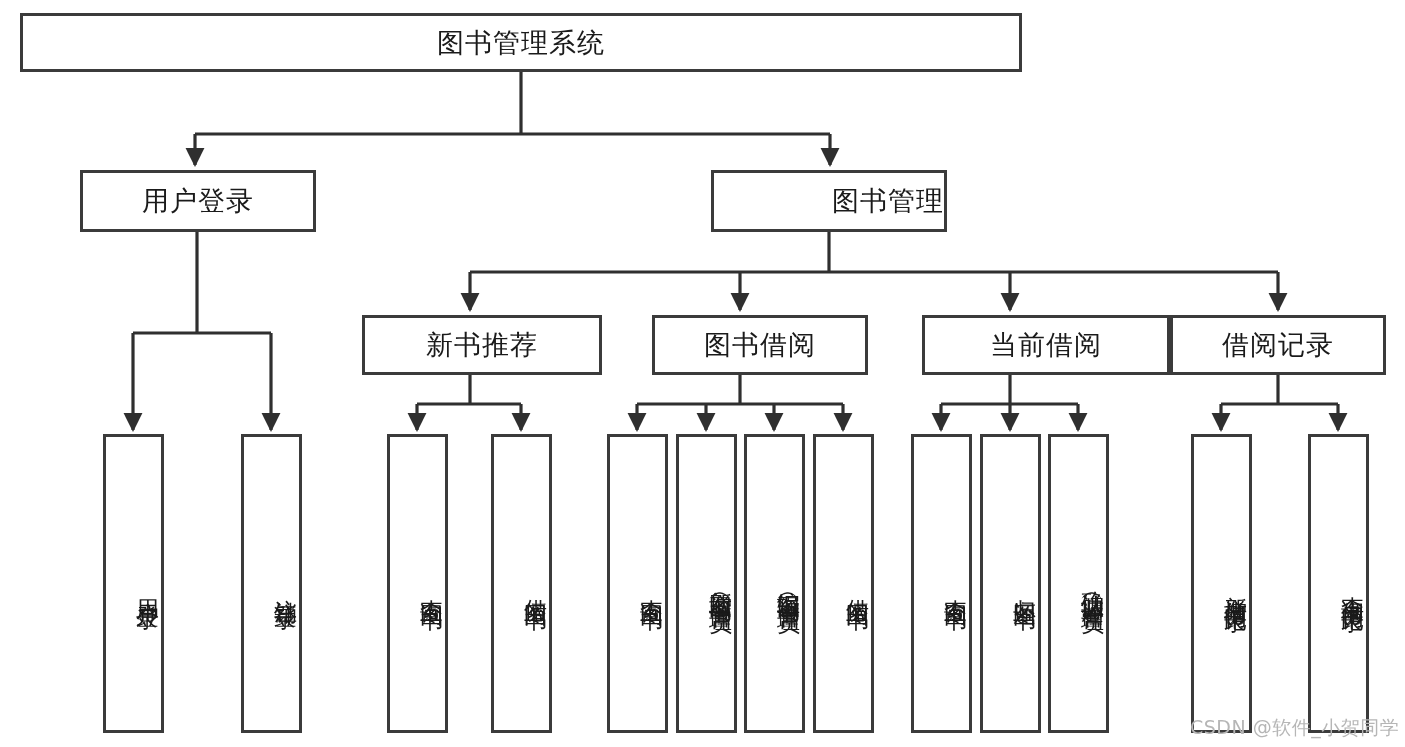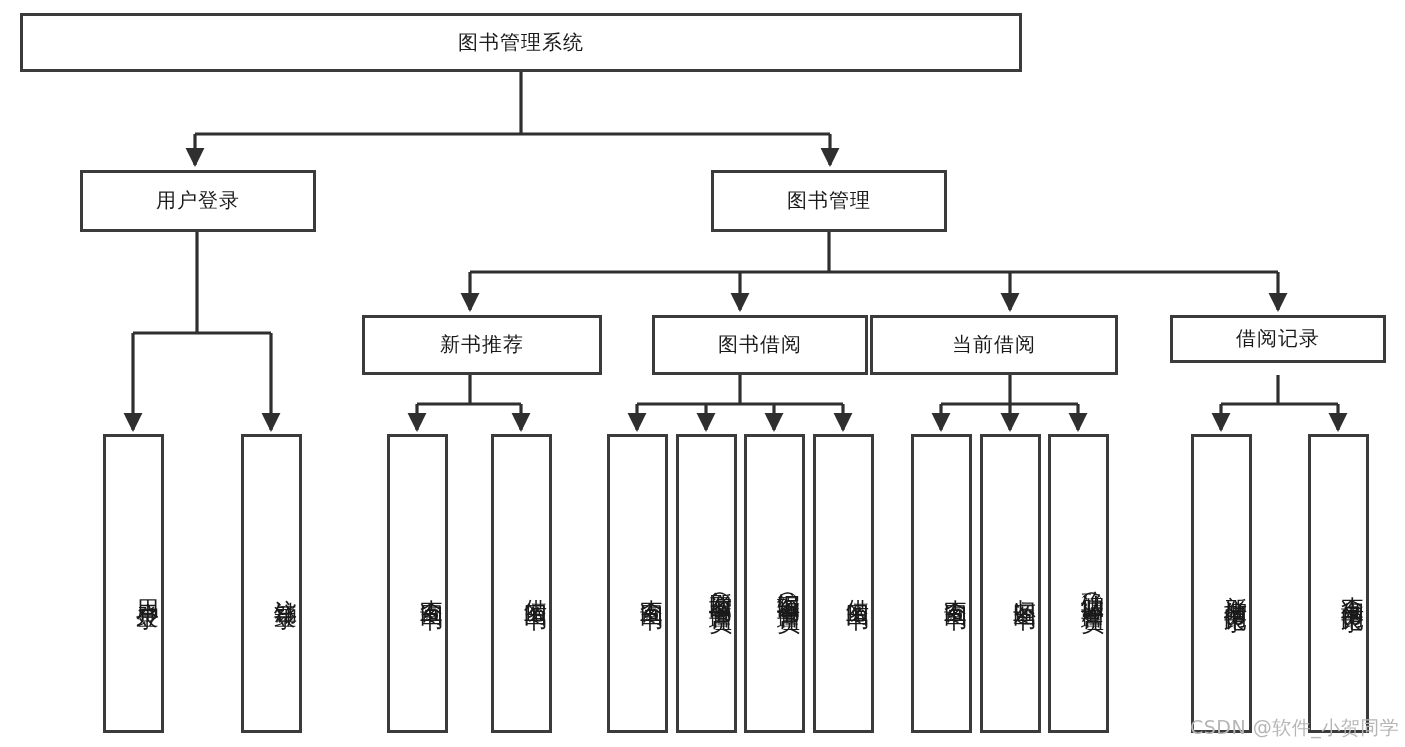--- a/index.html
+++ b/index.html
@@ -32,21 +32,21 @@
     background: #ffffff;
     border: 3px solid #3b3b3b;
     display: flex;
     align-items: center;
     justify-content: center;
     color: #1a1a1a;
     text-align: center;
     line-height: 1.18;
   }
   .node.h {            
-    font-size: 20px;
+    font-size: 27px;
     letter-spacing: 1px;
   }
   .node.v {            
     writing-mode: vertical-rl;
     text-orientation: upright;
     font-size: 23px;
     letter-spacing: 3px;
     padding-top: 6px;
     align-items: flex-start;
     justify-content: center;
@@ -118,34 +118,34 @@
     </g>
   </svg>
 
   <div class="node h" style="left:20px; top:13px; width:1002px; height:59px;">
     <span class="lbl">图书管理系统</span>
   </div>
 
   <div class="node h" style="left:80px; top:170px; width:236px; height:62px;">
     <span class="lbl">用户登录</span>
   </div>
-  <div class="node h" style="left:711px; top:170px; width:236px; height:62px;">
+  <div class="node h" style="left:711px; top:170px; width:236px; height:62px;justify-content:flex-end;">
     <span class="lbl">图书管理</span>
   </div>
 
   <div class="node h" style="left:362px; top:315px; width:240px; height:60px;">
     <span class="lbl">新书推荐</span>
   </div>
   <div class="node h" style="left:632px; top:315px; width:216px; height:60px;margin-left:20px;">
     <span class="lbl">图书借阅</span>
   </div>
-  <div class="node h" style="left:870px; top:315px; width:248px; height:60px;">
+  <div class="node h" style="left:922px; top:315px; width:248px; height:60px;">
     <span class="lbl">当前借阅</span>
   </div>
-  <div class="node h" style="left:1170px; top:315px; width:216px; height:48px;">
+  <div class="node h" style="left:1170px; top:315px; width:216px; height:60px;">
     <span class="lbl">借阅记录</span>
   </div>
 
   <div class="node v" style="left:103px; top:434px; width:61px; height:299px;">
     <span class="lbl">用户登录</span>
   </div>
   <div class="node v" style="left:241px; top:434px; width:61px; height:299px;">
     <span class="lbl">注销登录</span>
   </div>
 

